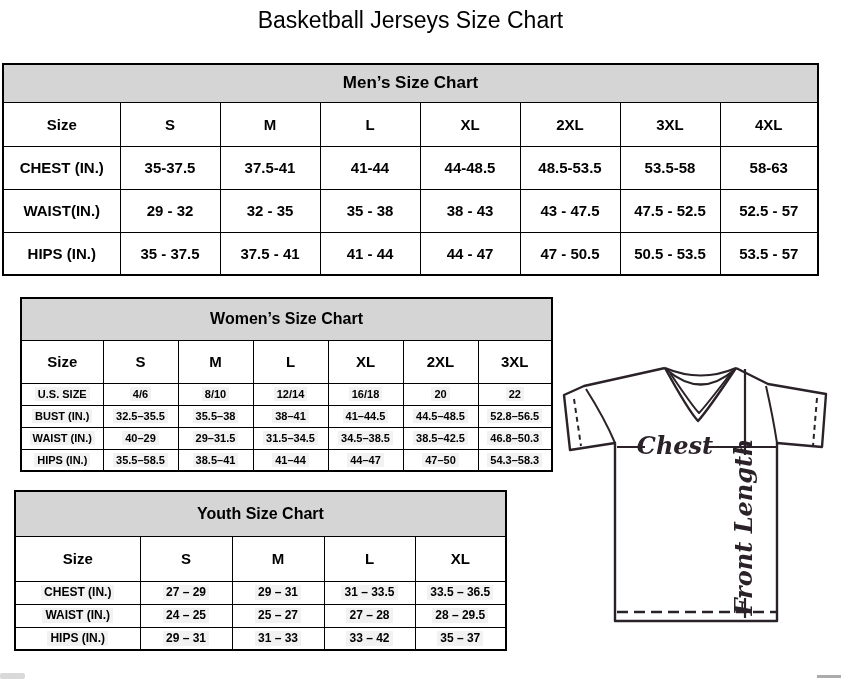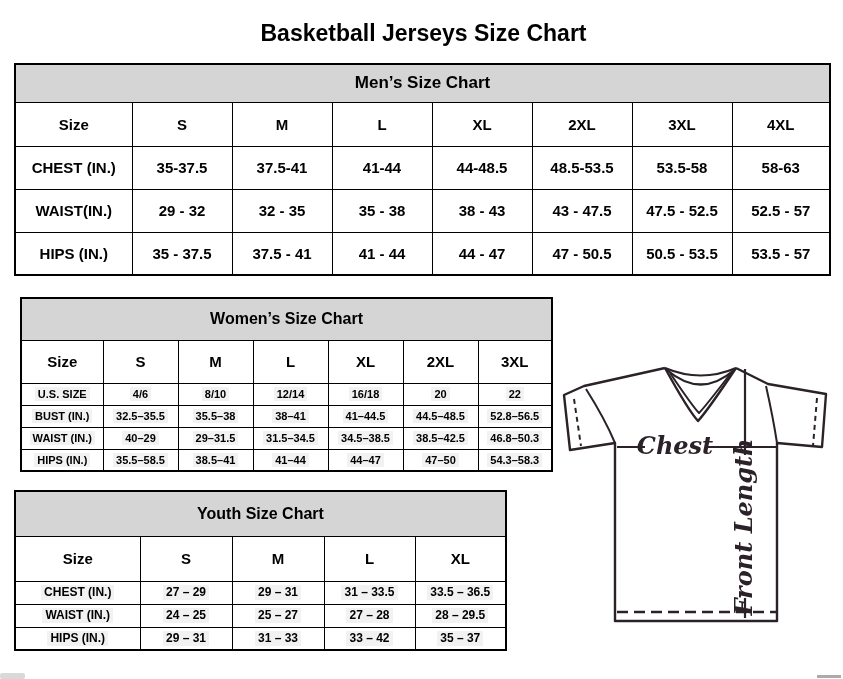--- a/index.html
+++ b/index.html
@@ -1,37 +1,37 @@
 <!DOCTYPE html>
 <html style="--header-bg: #d5d5d5; --diagram-line: #2a2228;"><head>
 <meta charset="utf-8">
 <style>
   html,body{margin:0;padding:0;}
   body{
     width:843px;height:679px;position:relative;overflow:hidden;
     background:#ffffff;font-family:"Liberation Sans", sans-serif;
   }
   .title{
-    position:absolute;left:0;top:4px;width:815px;margin:16px;
-    text-align:center;font-size:23px;font-weight:bold;color:#000;
+    position:absolute;left:0;top:4px;width:815px;margin:3px;
+    text-align:center;font-size:23px;font-weight:normal;color:#000;
   }
   table.size-table{
     position:absolute;border-collapse:collapse;table-layout:fixed;
     border:2px solid #000;color:#000;font-weight:bold;
   }
   table.size-table th, table.size-table td{
     border:1px solid #000;text-align:center;vertical-align:middle;
     padding:0;font-weight:bold;overflow:hidden;white-space:nowrap;
   }
   th.band{
     background:var(--header-bg,#d5d5d5);
     border-bottom:2px solid #000;
   }
   
-  #mens{left:14px;top:63px;width:815px;padding-left:24px;}
+  #mens{left:2px;top:63px;width:815px;padding-left:24px;}
   #mens th.band{font-size:17px;}
   #mens tr.band-row{height:38px;}
   #mens tr.cols{height:44px;}
   #mens tbody tr{height:43px;}
   #mens{font-size:15px;}
   
   #womens{left:20px;top:297px;width:531px;padding-left:44px;}
   #womens th.band{font-size:16px;}
   #womens tr.band-row{height:42px;}
   #womens tr.cols{height:43px;font-size:15px;}

